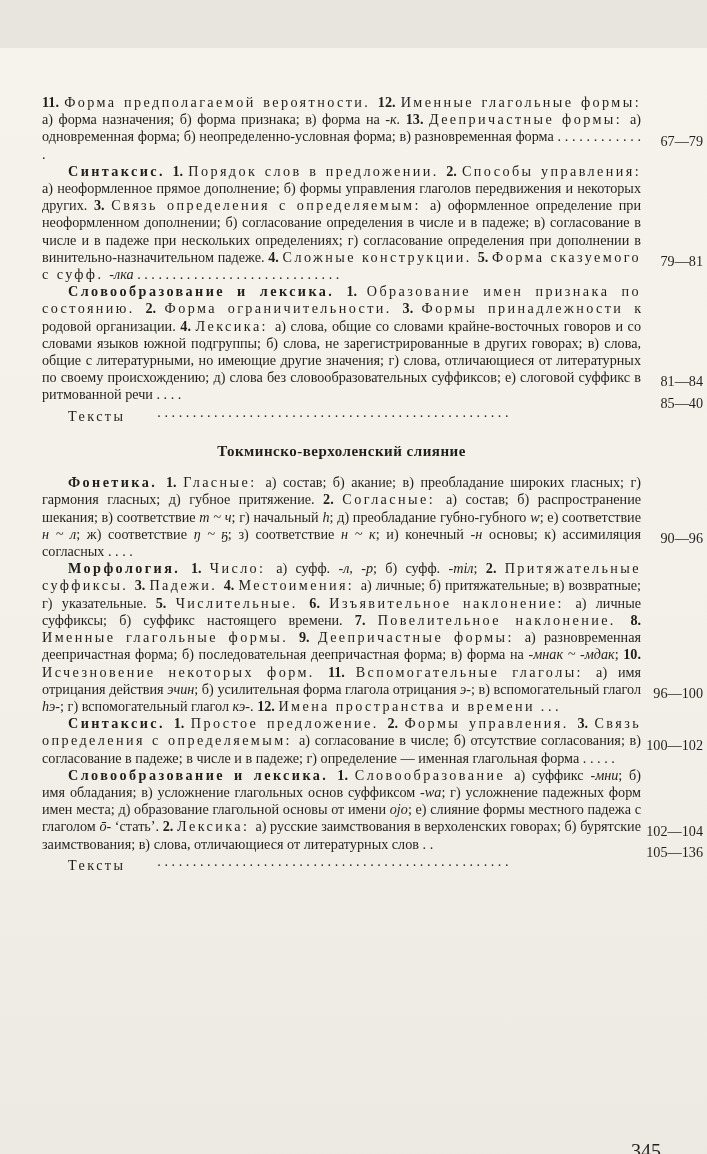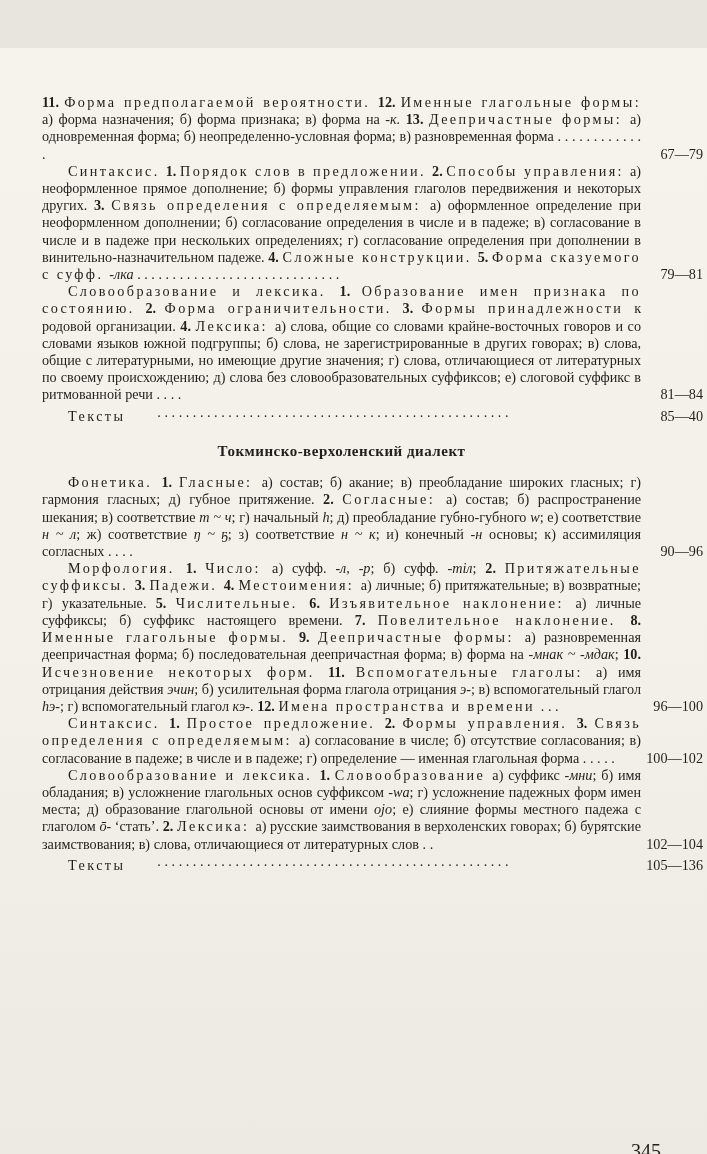--- a/index.html
+++ b/index.html
@@ -24,34 +24,34 @@
   .entry {
     text-align: justify;
     text-indent: 26px;
     position: relative;
     margin: 0;
   }
   .entry.no-indent { text-indent: 0; }
   .entry.oneline { white-space: nowrap; }
   .b   { font-weight: bold; }
   .sp  { letter-spacing: 2.4px; }
-  .bsp { font-weight: normal; letter-spacing: 2.4px; }
+  .bsp { font-weight: bold; letter-spacing: 2.4px; }
   .i   { font-style: italic; }
   .leader { color: #2a2925; }
   .oneline .leader {
     display: inline-block;
     overflow: hidden;
     white-space: nowrap;
     max-width: 430px;
     vertical-align: baseline;
   }
   .pages {
     position: absolute;
     right: -62px;
-    bottom: 0;
+    bottom: 13px;
     text-indent: 0;
     white-space: nowrap;
   }
   .section-heading {
     text-align: center;
     font-weight: bold;
     letter-spacing: 0.5px;
     font-size: 15px;
     margin: 18px 0 14px 0;
     text-indent: 0;
@@ -65,21 +65,21 @@
 </style>
 </head>
 <body>
 
 <div class="page">
   <div class="toc">
       <div class="entry no-indent"><span class="b">11. </span><span class="sp">Форма предполагаемой вероятности. </span><span class="b">12. </span><span class="sp">Именные глагольные формы: </span><span>а) форма назначения; б) форма признака; в) форма на </span><span class="i">-к. </span><span class="b">13. </span><span class="sp">Деепричастные формы: </span><span>а) одновременная форма; б) неопределенно-условная форма; в) разновременная форма </span><span class="leader">. . . . . . . . . . . . .</span><span class="pages">67—79</span></div>
       <div class="entry"><span class="bsp">Синтаксис. </span><span class="b">1. </span><span class="sp">Порядок слов в предложении. </span><span class="b">2. </span><span class="sp">Способы управления: </span><span>а) неоформленное прямое дополнение; б) формы управления глаголов передвижения и некоторых других. </span><span class="b">3. </span><span class="sp">Связь определения с определяемым: </span><span>а) оформленное определение при неоформленном дополнении; б) согласование определения в числе и в падеже; в) согласование в числе и в падеже при нескольких определениях; г) согласование определения при дополнении в винительно-назначительном падеже. </span><span class="b">4. </span><span class="sp">Сложные конструкции. </span><span class="b">5. </span><span class="sp">Форма сказуемого с суфф. </span><span class="i">-лка </span><span class="leader">. . . . . . . . . . . . . . . . . . . . . . . . . . . . .</span><span class="pages">79—81</span></div>
       <div class="entry"><span class="bsp">Словообразование и лексика. </span><span class="b">1. </span><span class="sp">Образование имен признака по состоянию. </span><span class="b">2. </span><span class="sp">Форма ограничительности. </span><span class="b">3. </span><span class="sp">Формы принадлежности </span><span>к родовой организации. </span><span class="b">4. </span><span class="sp">Лексика: </span><span>а) слова, общие со словами крайне-восточных говоров и со словами языков южной подгруппы; б) слова, не зарегистрированные в других говорах; в) слова, общие с литературными, но имеющие другие значения; г) слова, отличающиеся от литературных по своему происхождению; д) слова без словообразовательных суффиксов; е) слоговой суффикс в ритмованной речи </span><span class="leader">. . . .</span><span class="pages">81—84</span></div>
       <div class="entry oneline"><span class="sp">Тексты </span><span class="leader">. . . . . . . . . . . . . . . . . . . . . . . . . . . . . . . . . . . . . . . . . . . . . . . . . .</span><span class="pages">85—40</span></div>
-      <div class="section-heading">Токминско-верхоленский диалект</div>
+      <div class="section-heading">Токминско-верхоленский слияние</div>
       <div class="entry"><span class="bsp">Фонетика. </span><span class="b">1. </span><span class="sp">Гласные: </span><span>а) состав; б) акание; в) преобладание широких гласных; г) гармония гласных; д) губное притяжение. </span><span class="b">2. </span><span class="sp">Согласные: </span><span>а) состав; б) распространение шекания; в) соответствие </span><span class="i">т ~ ч</span><span>; г) начальный </span><span class="i">h</span><span>; д) преобладание губно-губного </span><span class="i">w</span><span>; е) соответствие </span><span class="i">н ~ л</span><span>; ж) соответствие </span><span class="i">ŋ ~ ҕ</span><span>; з) соответствие </span><span class="i">н ~ к</span><span>; и) конечный </span><span class="i">-н</span><span> основы; к) ассимиляция согласных </span><span class="leader">. . . .</span><span class="pages">90—96</span></div>
       <div class="entry"><span class="bsp">Морфология. </span><span class="b">1. </span><span class="sp">Число: </span><span>а) суфф. </span><span class="i">-л, -р</span><span>; б) суфф. </span><span class="i">-тіл</span><span>; </span><span class="b">2. </span><span class="sp">Притяжательные суффиксы. </span><span class="b">3. </span><span class="sp">Падежи. </span><span class="b">4. </span><span class="sp">Местоимения: </span><span>а) личные; б) притяжательные; в) возвратные; г) указательные. </span><span class="b">5. </span><span class="sp">Числительные. </span><span class="b">6. </span><span class="sp">Изъявительное наклонение: </span><span>а) личные суффиксы; б) суффикс настоящего времени. </span><span class="b">7. </span><span class="sp">Повелительное наклонение. </span><span class="b">8. </span><span class="sp">Именные глагольные формы. </span><span class="b">9. </span><span class="sp">Деепричастные формы: </span><span>а) разновременная деепричастная форма; б) последовательная деепричастная форма; в) форма на </span><span class="i">-мнак ~ -мдак</span><span>; </span><span class="b">10. </span><span class="sp">Исчезновение некоторых форм. </span><span class="b">11. </span><span class="sp">Вспомогательные глаголы: </span><span>а) имя отрицания действия </span><span class="i">эчин</span><span>; б) усилительная форма глагола отрицания </span><span class="i">э-</span><span>; в) вспомогательный глагол </span><span class="i">hэ-</span><span>; г) вспомогательный глагол </span><span class="i">кэ-</span><span>. </span><span class="b">12. </span><span class="sp">Имена пространства и времени </span><span class="leader">. . .</span><span class="pages">96—100</span></div>
       <div class="entry"><span class="bsp">Синтаксис. </span><span class="b">1. </span><span class="sp">Простое предложение. </span><span class="b">2. </span><span class="sp">Формы управления. </span><span class="b">3. </span><span class="sp">Связь определения с определяемым: </span><span>а) согласование в числе; б) отсутствие согласования; в) согласование в падеже; в числе и в падеже; г) определение — именная глагольная форма </span><span class="leader">. . . . .</span><span class="pages">100—102</span></div>
       <div class="entry"><span class="bsp">Словообразование и лексика. </span><span class="b">1. </span><span class="sp">Словообразование </span><span>а) суффикс </span><span class="i">-мни</span><span>; б) имя обладания; в) усложнение глагольных основ суффиксом </span><span class="i">-wа</span><span>; г) усложнение падежных форм имен места; д) образование глагольной основы от имени </span><span class="i">оjо</span><span>; е) слияние формы местного падежа с глаголом </span><span class="i">ō-</span><span> ‘стать’. </span><span class="b">2. </span><span class="sp">Лексика: </span><span>а) русские заимствования в верхоленских говорах; б) бурятские заимствования; в) слова, отличающиеся от литературных слов </span><span class="leader">. .</span><span class="pages">102—104</span></div>
       <div class="entry oneline"><span class="sp">Тексты </span><span class="leader">. . . . . . . . . . . . . . . . . . . . . . . . . . . . . . . . . . . . . . . . . . . . . . . . . .</span><span class="pages">105—136</span></div>
     </div>
   <div class="page-number">345</div>
 </div>
 
 </body></html>

